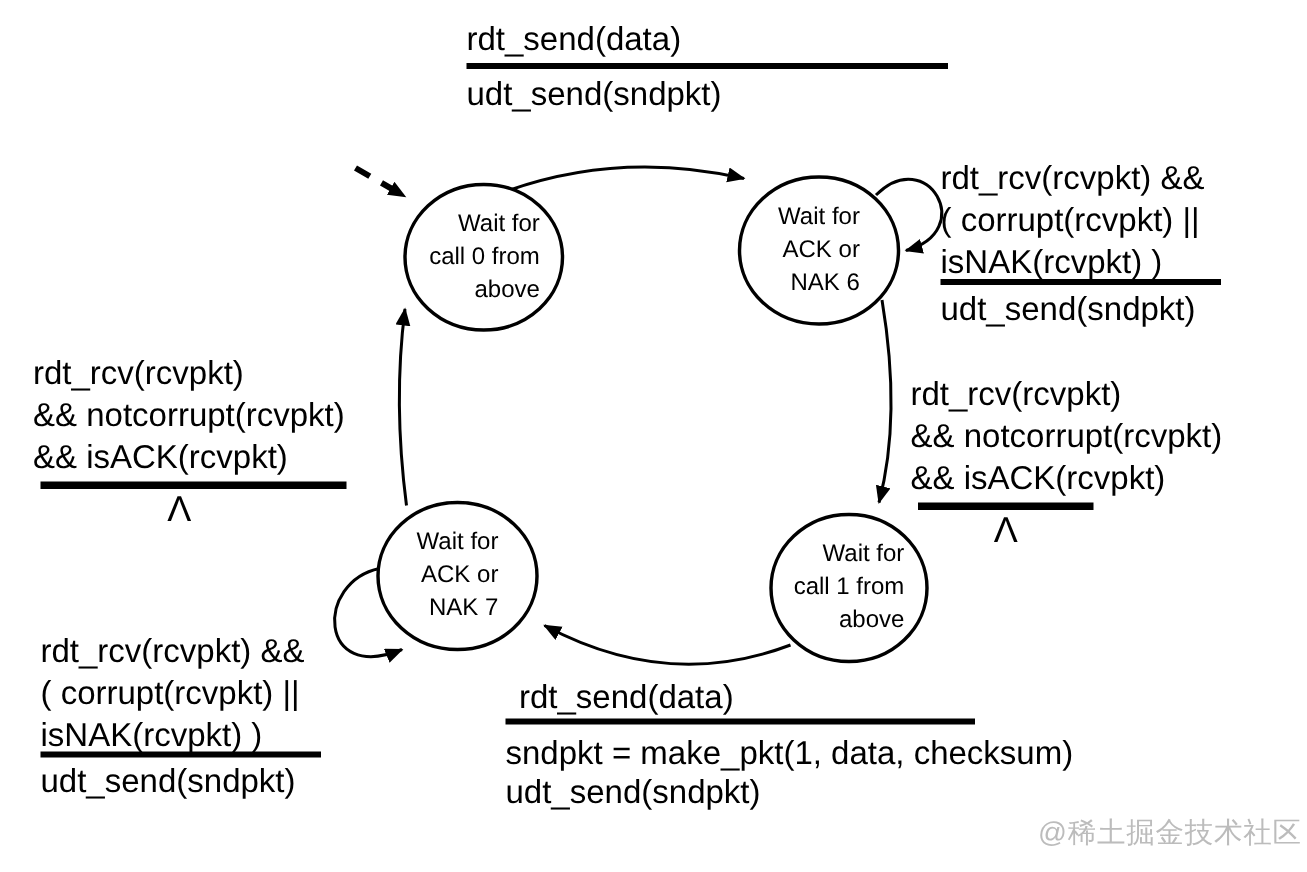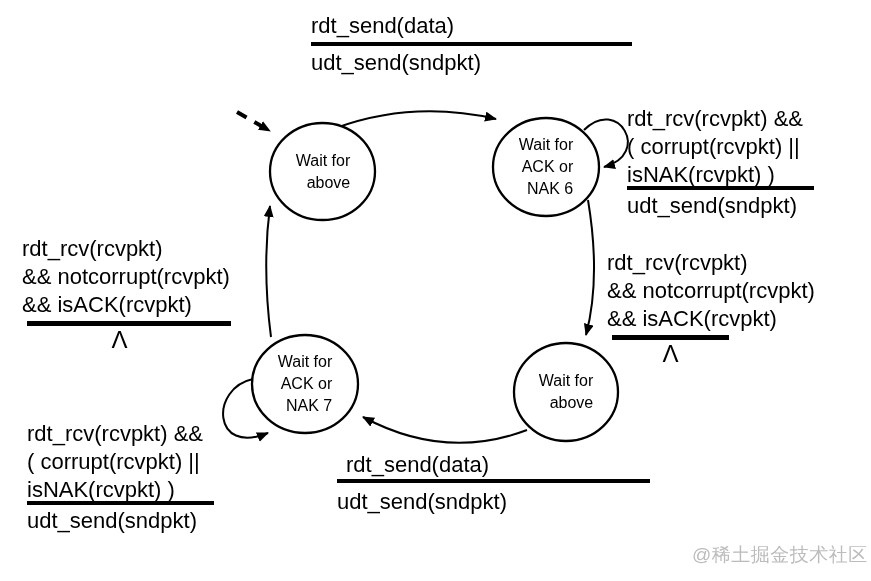--- a/index.html
+++ b/index.html
@@ -40,29 +40,31 @@
     <path class="edge-dashed" d="M237,112 L270,131" marker-end="url(#arrow)"></path>
 
     <ellipse class="state-shape" cx="322.5" cy="171.5" rx="52.5" ry="48.5"></ellipse>
     <ellipse class="state-shape" cx="546" cy="167" rx="53" ry="49"></ellipse>
     <ellipse class="state-shape" cx="566" cy="392" rx="52" ry="49"></ellipse>
     <ellipse class="state-shape" cx="305" cy="384" rx="53" ry="49"></ellipse>
   </svg>
 
   <div class="state-label" style="left:323px; top:172px;">
     <div>Wait for</div>
+    <div>call 0 from</div>
     <div>above</div>
   </div>
   <div class="state-label" style="left:546px; top:167px;">
     <div>Wait for</div>
     <div>ACK or</div>
     <div>NAK 6</div>
   </div>
   <div class="state-label" style="left:566px; top:392px;">
     <div>Wait for</div>
+    <div>call 1 from</div>
     <div>above</div>
   </div>
   <div class="state-label" style="left:305px; top:384px;">
     <div>Wait for</div>
     <div>ACK or</div>
     <div>NAK 7</div>
   </div>
 
   <div class="tblock" style="left:311px; top:13px;">
     <div>rdt_send(data)</div>
@@ -98,18 +100,19 @@
     <div>rdt_rcv(rcvpkt) &amp;&amp;</div>
     <div>( corrupt(rcvpkt) ||</div>
     <div>isNAK(rcvpkt) )</div>
     <div class="bar" style="width:187px; margin:-3px 0 2px 0;"></div>
     <div>udt_send(sndpkt)</div>
   </div>
 
   <div class="tblock" style="left:337px; top:452px;">
     <div style="padding-left:9px;">rdt_send(data)</div>
     <div class="bar" style="width:313px; margin:1px 0 6px 0;"></div>
+    <div>sndpkt = make_pkt(1, data, checksum)</div>
     <div>udt_send(sndpkt)</div>
   </div>
 
   <div class="watermark">@稀土掘金技术社区</div>
 
 </div>
 
 </body></html>

